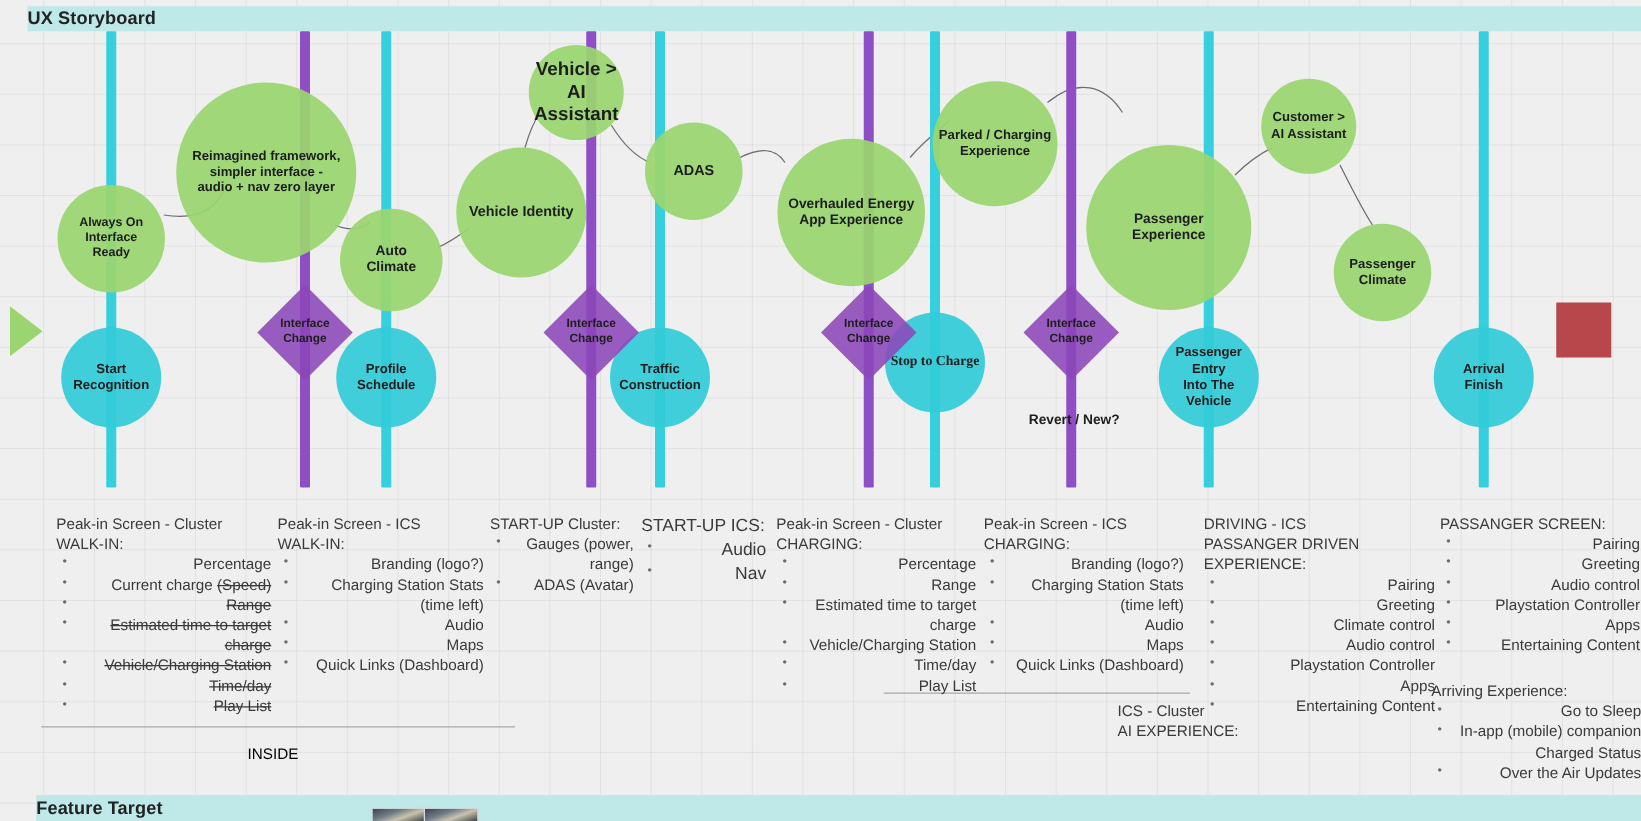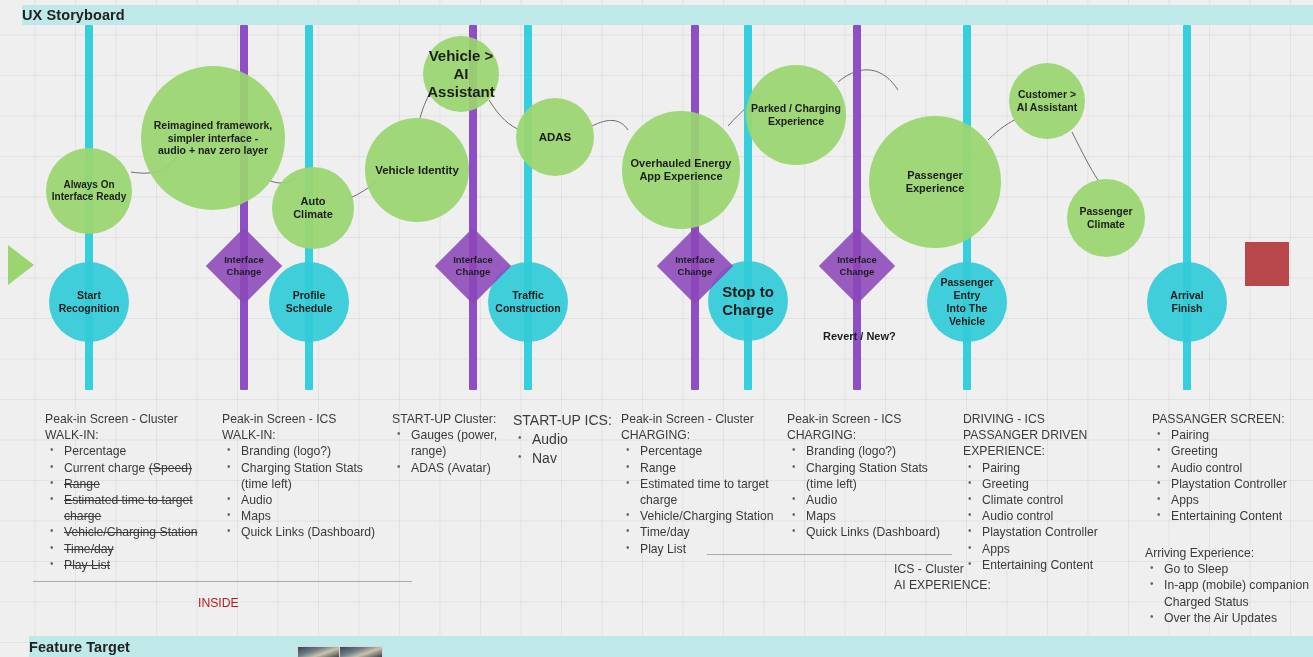--- a/index.html
+++ b/index.html
@@ -64,29 +64,29 @@
   }
   .redsq{position:absolute;background:#b8474b;}
 
   .plainlabel{
     position:absolute;font-weight:bold;font-size:11px;color:#1d1d1d;
     white-space:nowrap;
   }
 
   .txtcol{position:absolute;font-size:12.2px;color:#3a3a3a;line-height:16.2px;}
   .txtcol .hdr{white-space:pre-line;}
-  .txtcol ul{margin:0;padding-left:17px;list-style:none;}
+  .txtcol ul{margin:0;padding-left:17px;list-style:none;text-align:right;}
   .txtcol li{position:relative;padding-left:2px;}
   .txtcol li::before{
     content:"\2022";position:absolute;left:-12px;top:-1px;
     font-size:10px;color:#6a6a6a;
   }
   .strike{text-decoration:line-through;}
   .sep{position:absolute;height:1px;background:#a9a9a9;}
-  .centerlabel{position:absolute;font-size:12.2px;color:#b91c1c;}
+  .centerlabel{position:absolute;font-size:12.2px;color:#000000;}
 
   .connector{position:absolute;left:0;top:0;pointer-events:none;}
   .photo{
     position:absolute;overflow:hidden;border:1px solid #d8d8d8;
     background:linear-gradient(160deg,#3a4450 0%,#6e7c86 35%,#c9c3ae 60%,#2d3238 100%);
   }
 </style>
 </head>
 <body>
 
@@ -122,21 +122,21 @@
     <div class="vline purple" style="left: 469px; top: 25px; height: 365px;"></div>
     <div class="vline cyan" style="left: 524px; top: 25px; height: 365px;"></div>
     <div class="vline purple" style="left: 691px; top: 25px; height: 365px;"></div>
     <div class="vline cyan" style="left: 744px; top: 25px; height: 365px;"></div>
     <div class="vline purple" style="left: 853px; top: 25px; height: 365px;"></div>
     <div class="vline cyan" style="left: 963px; top: 25px; height: 365px;"></div>
     <div class="vline cyan" style="left: 1183px; top: 25px; height: 365px;"></div>
     <div class="tri" style="left: 8px; top: 245px;"></div>
     <div class="redsq" style="left: 1245px; top: 242px; width: 44px; height: 44px; background: rgb(184, 71, 75);"></div>
     <div class="node green" style="left: 46px; top: 148px; width: 86px; height: 86px; font-size: 10px;">
-      <span style="white-space: pre-line; padding: 0px 4px;">Always On
+      <span style="white-space: pre-line; padding: 0px 16px;">Always On
 Interface Ready</span>
     </div>
     <div class="node green" style="left: 141px; top: 66px; width: 144px; height: 144px; font-size: 10.5px;">
       <span style="white-space: pre-line; padding: 0px 4px;">Reimagined framework,
 simpler interface -
 audio + nav zero layer</span>
     </div>
     <div class="node green" style="left: 272px; top: 167px; width: 82px; height: 82px; font-size: 11px;">
       <span style="white-space: pre-line; padding: 0px 4px;">Auto
 Climate</span>
@@ -176,21 +176,21 @@
 Recognition</span>
     </div>
     <div class="node cyan" style="left: 269px; top: 262px; width: 80px; height: 80px; font-size: 10.5px;">
       <span style="white-space: pre-line; padding: 0px 4px;">Profile
 Schedule</span>
     </div>
     <div class="node cyan" style="left: 488px; top: 262px; width: 80px; height: 80px; font-size: 10.5px;">
       <span style="white-space: pre-line; padding: 0px 4px;">Traffic
 Construction</span>
     </div>
-    <div class="node cyan" style="left: 708px; top: 261px; width: 80px; height: 80px; font-size: 15px;">
+    <div class="node cyan" style="left: 708px; top: 250px; width: 80px; height: 80px; font-size: 11px; font-family: Liberation Serif, serif;">
       <span style="white-space: pre-line; padding: 0px 4px;">Stop to Charge</span>
     </div>
     <div class="node cyan" style="left: 927px; top: 262px; width: 80px; height: 80px; font-size: 10.5px;">
       <span style="white-space: pre-line; padding: 0px 4px;">Passenger Entry
 Into The Vehicle</span>
     </div>
     <div class="node cyan" style="left: 1147px; top: 262px; width: 80px; height: 80px; font-size: 10.5px;">
       <span style="white-space: pre-line; padding: 0px 4px;">Arrival
 Finish</span>
     </div>

